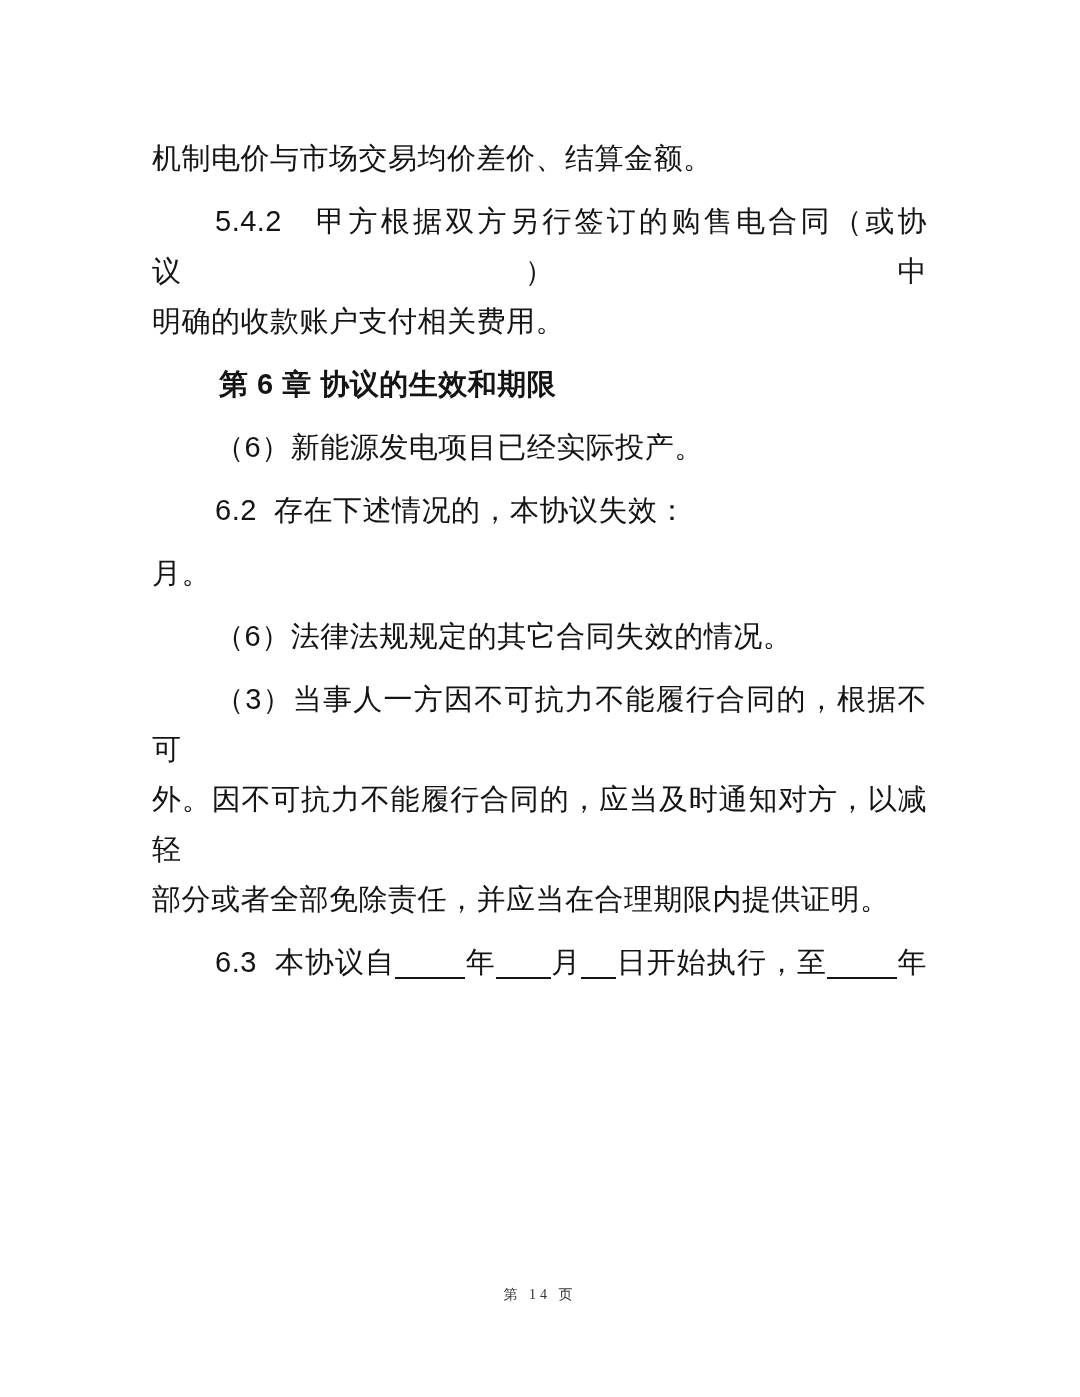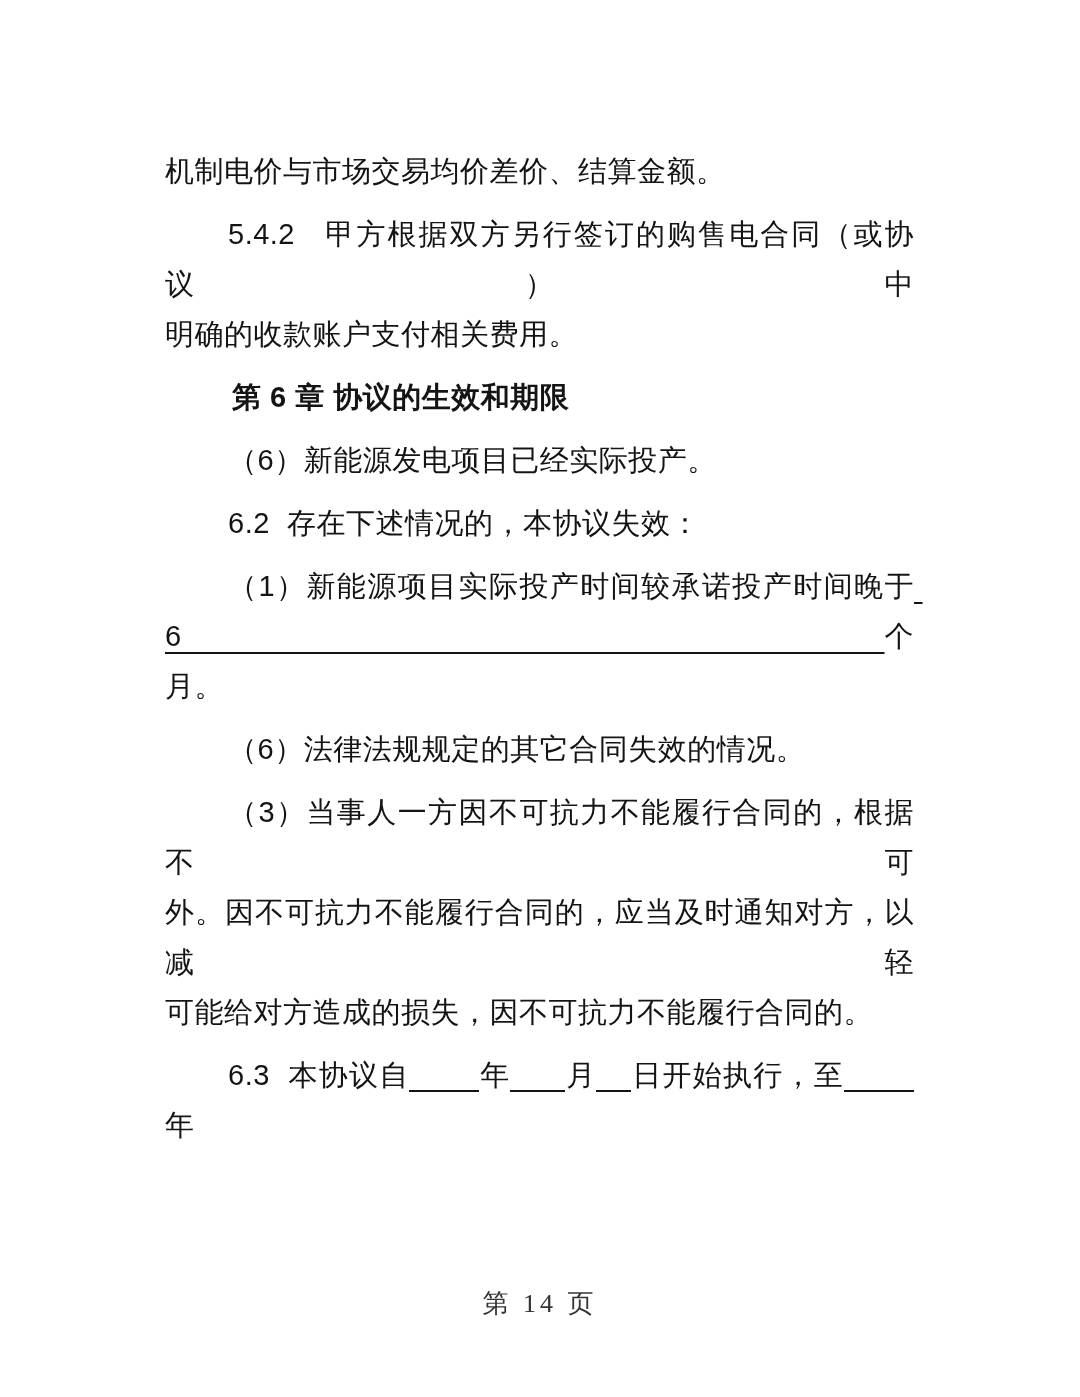--- a/index.html
+++ b/index.html
@@ -12,21 +12,21 @@
     width: 1080px;
     height: 1397px;
     position: relative;
     overflow: hidden;
     font-family: "Liberation Sans", sans-serif;
     color: #141414;
   }
   .doc-body {
     padding: 133px 153px 0 152px;
   }
-  .para { margin: 13px; }
+  .para { margin: 0; }
   .para + .para { margin-top: 13px; }
   .line {
     font-size: 29px;
     line-height: 50px;
     letter-spacing: 0.5px;
     white-space: pre-wrap;
   }
   .line.full {
     text-align: justify;
     text-align-last: justify;
@@ -43,21 +43,21 @@
     border-bottom: 2px solid #141414;
     vertical-align: -7px;
   }
   .footer {
     position: absolute;
     left: 0;
     right: 0;
     top: 1286px;
     text-align: center;
     font-family: "Liberation Serif", serif;
-    font-size: 26px;
+    font-size: 14px;
     letter-spacing: 4px;
     color: #333333;
   }
 </style>
 </head>
 <body>
 
 <div class="doc-body">
     <div class="para">
       <div class="line"><span>机制电价与市场交易均价差价、结算金额。</span></div>
@@ -69,30 +69,29 @@
     <div class="para">
       <div class="line" style="text-indent: 67px; font-weight: bold;"><span>第 6 章 协议的生效和期限</span></div>
     </div>
     <div class="para">
       <div class="line" style="text-indent: 63px;"><span>（6）新能源发电项目已经实际投产。</span></div>
     </div>
     <div class="para">
       <div class="line" style="text-indent: 63px;"><span>6.2&nbsp; 存在下述情况的，本协议失效：</span></div>
     </div>
     <div class="para">
-      <div class="line full" style="text-indent: 63px;"><span>（1）新能源项目实际投产时间较承诺投产时间晚于</span><span class="u"> 6 </span><span>个</span></div>
       <div class="line"><span>月。</span></div>
     </div>
     <div class="para">
       <div class="line" style="text-indent: 63px;"><span>（6）法律法规规定的其它合同失效的情况。</span></div>
     </div>
     <div class="para">
       <div class="line full" style="text-indent: 63px;"><span>（3）当事人一方因不可抗力不能履行合同的，根据不可</span></div>
       <div class="line full"><span>外。因不可抗力不能履行合同的，应当及时通知对方，以减轻</span></div>
-      <div class="line"><span>可能给对方造成的损失，因不可抗力不能履行合同的。</span></div>
+      <div class="line"><span>部分或者全部免除责任，并应当在合理期限内提供证明。</span></div>
     </div>
     <div class="para">
       <div class="line full" style="text-indent: 63px;"><span>6.3&nbsp; 本协议自</span><span class="blank" style="width: 70px;"></span><span>年</span><span class="blank" style="width: 55px;"></span><span>月</span><span class="blank" style="width: 35px;"></span><span>日开始执行，至</span><span class="blank" style="width: 70px;"></span><span>年</span></div>
     </div>
   </div>
 
 <div class="footer">
   <span>第 14 页</span>
 </div>
 

